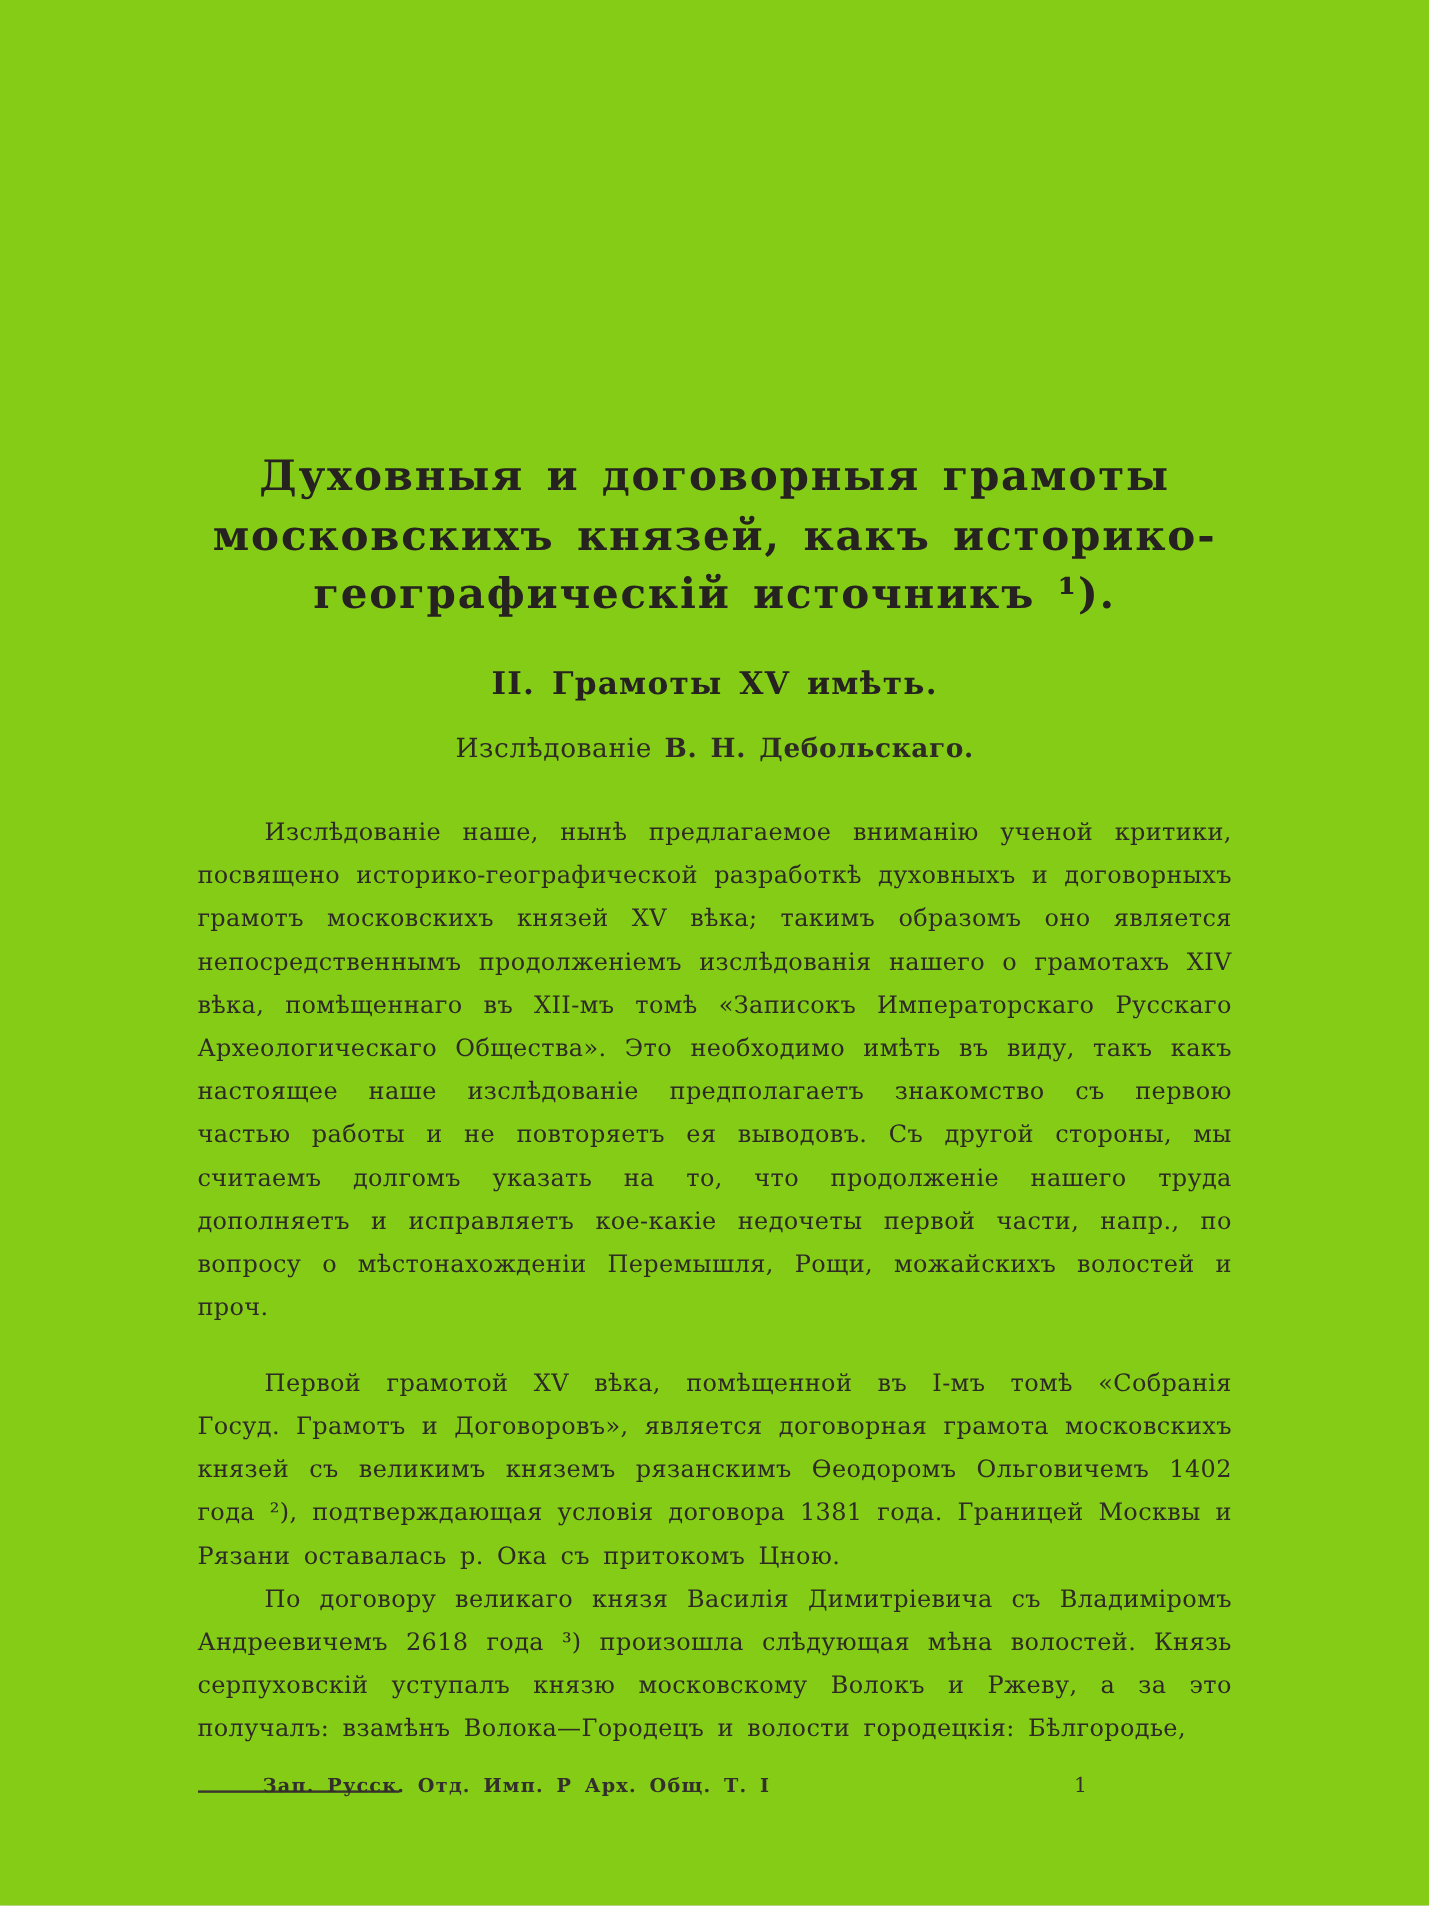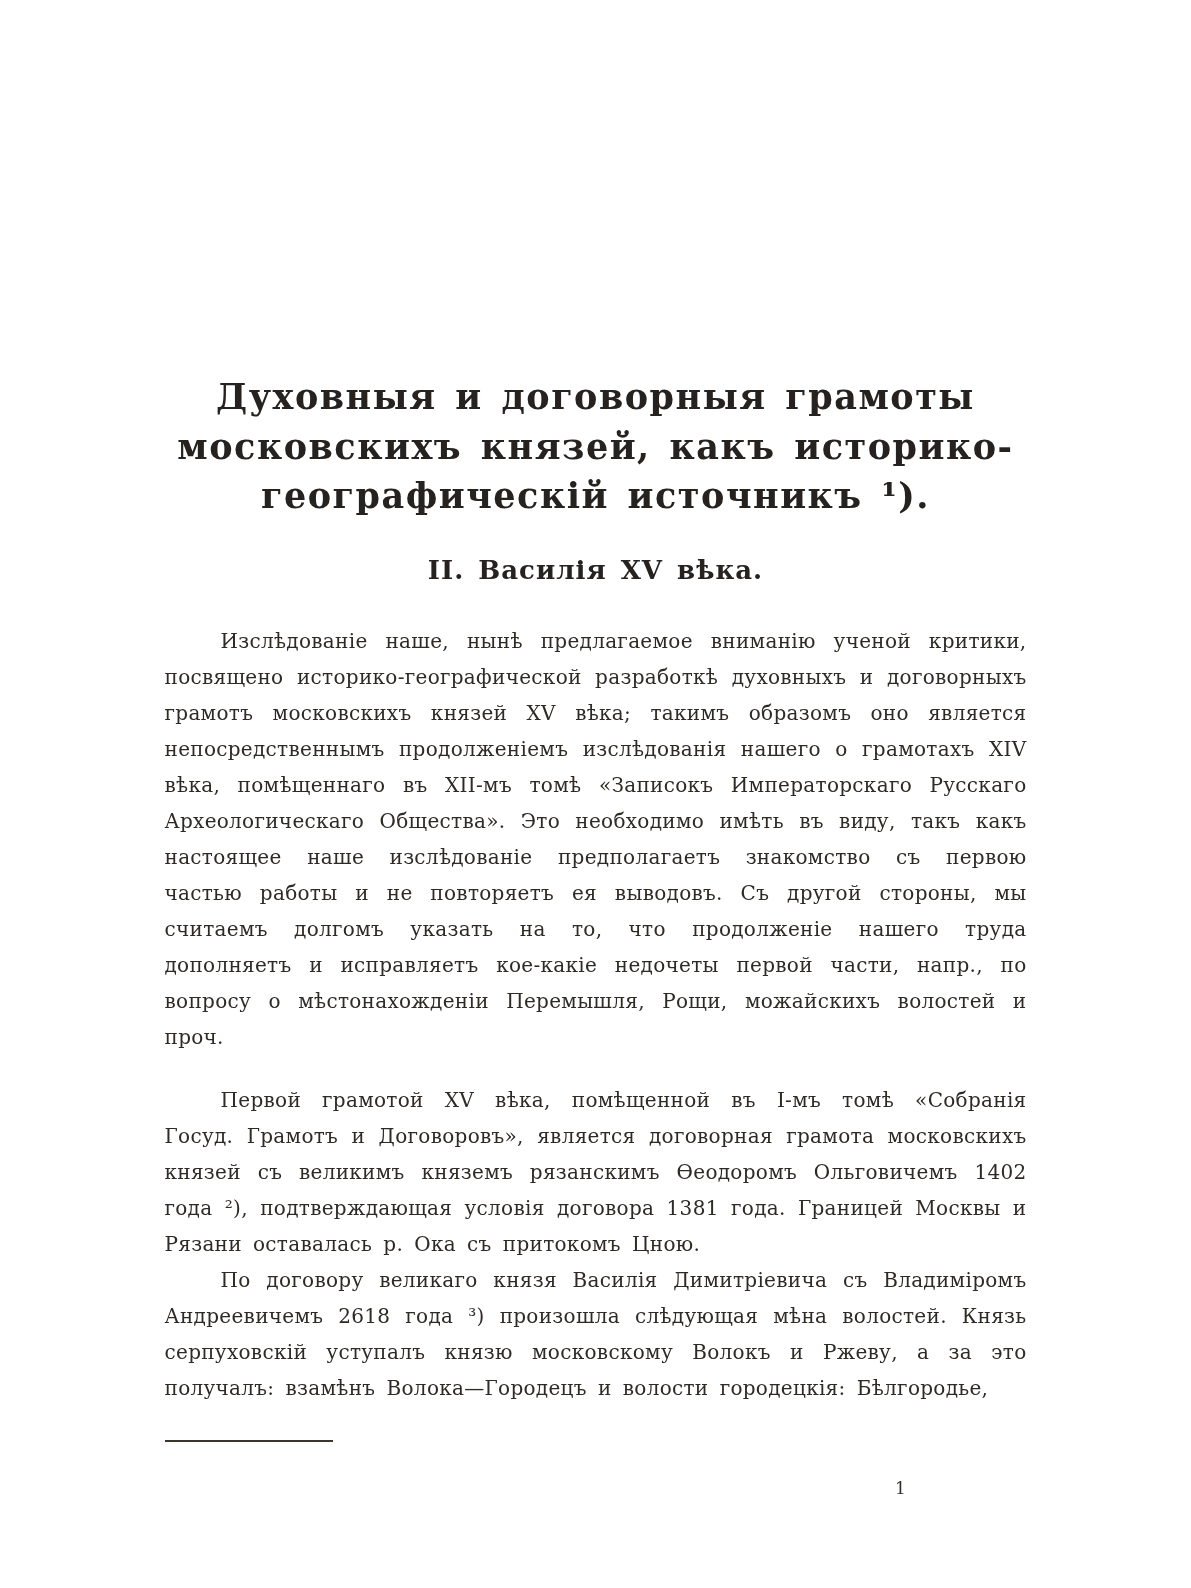--- a/index.html
+++ b/index.html
@@ -6,21 +6,21 @@
     margin: 0;
     padding: 0;
     background: #e9e7e2;
     font-family: "DejaVu Serif", "Liberation Serif", serif;
   }
   .page {
     position: relative;
     width: 1191px;
     height: 1588px;
     margin: 0 auto;
-    background: #ffffff;
+    background: #84cc16;
     color: #2e2a26;
     overflow: hidden;
     box-shadow: 0 0 6px rgba(0,0,0,0.2);
   }
   .content {
     width: 862px;
     margin: 0 auto;
     padding-top: 372px;
   }
   .title {
@@ -102,32 +102,37 @@
   }
 </style>
 </head>
 <body>
 
 <div class="page">
   <div class="content">
 
     <h1 class="title">Духовныя и договорныя грамоты московскихъ князей, какъ историко-географическій источникъ ¹).</h1>
 
-    <h2 class="section-heading">II. Василія XV вѣка.</h2>
+    <h2 class="section-heading">II. Грамоты XV имѣть.</h2>
 
+    <div class="byline">
+      <span>Изслѣдованіе</span>
+      <span class="author">В. Н. Дебольскаго.</span>
+    </div>
 
     <div class="body-text">
       <p>Изслѣдованіе наше, нынѣ предлагаемое вниманію ученой критики, посвящено историко-географической разработкѣ духовныхъ и договорныхъ грамотъ московскихъ князей XV вѣка; такимъ образомъ оно является непосредственнымъ продолженіемъ изслѣдованія нашего о грамотахъ XIV вѣка, помѣщеннаго въ XII-мъ томѣ «Записокъ Императорскаго Русскаго Археологическаго Общества». Это необходимо имѣть въ виду, такъ какъ настоящее наше изслѣдованіе предполагаетъ знакомство съ первою частью работы и не повторяетъ ея выводовъ. Съ другой стороны, мы считаемъ долгомъ указать на то, что продолженіе нашего труда дополняетъ и исправляетъ кое-какіе недочеты первой части, напр., по вопросу о мѣстонахожденіи Перемышля, Рощи, можайскихъ волостей и проч.</p>
       <p class="section-break">Первой грамотой XV вѣка, помѣщенной въ I-мъ томѣ «Собранія Госуд. Грамотъ и Договоровъ», является договорная грамота московскихъ князей съ великимъ княземъ рязанскимъ Ѳеодоромъ Ольговичемъ 1402 года ²), подтверждающая условія договора 1381 года. Границей Москвы и Рязани оставалась р. Ока съ притокомъ Цною.</p>
       <p>По договору великаго князя Василія Димитріевича съ Владиміромъ Андреевичемъ 2618 года ³) произошла слѣдующая мѣна волостей. Князь серпуховскій уступалъ князю московскому Волокъ и Ржеву, а за это получалъ: взамѣнъ Волока—Городецъ и волости городецкія: Бѣлгородье,</p>
     </div>
 
     <div class="footnotes">
       <hr class="footnote-divider">
 
     </div>
 
   </div>
 
   <div class="footer-row">
+    <span class="footer-imprint">Зап. Русск. Отд. Имп. Р  Арх. Общ. Т. I</span>
     <span class="page-number">1</span>
   </div>
 </div>
 
 </body></html>

